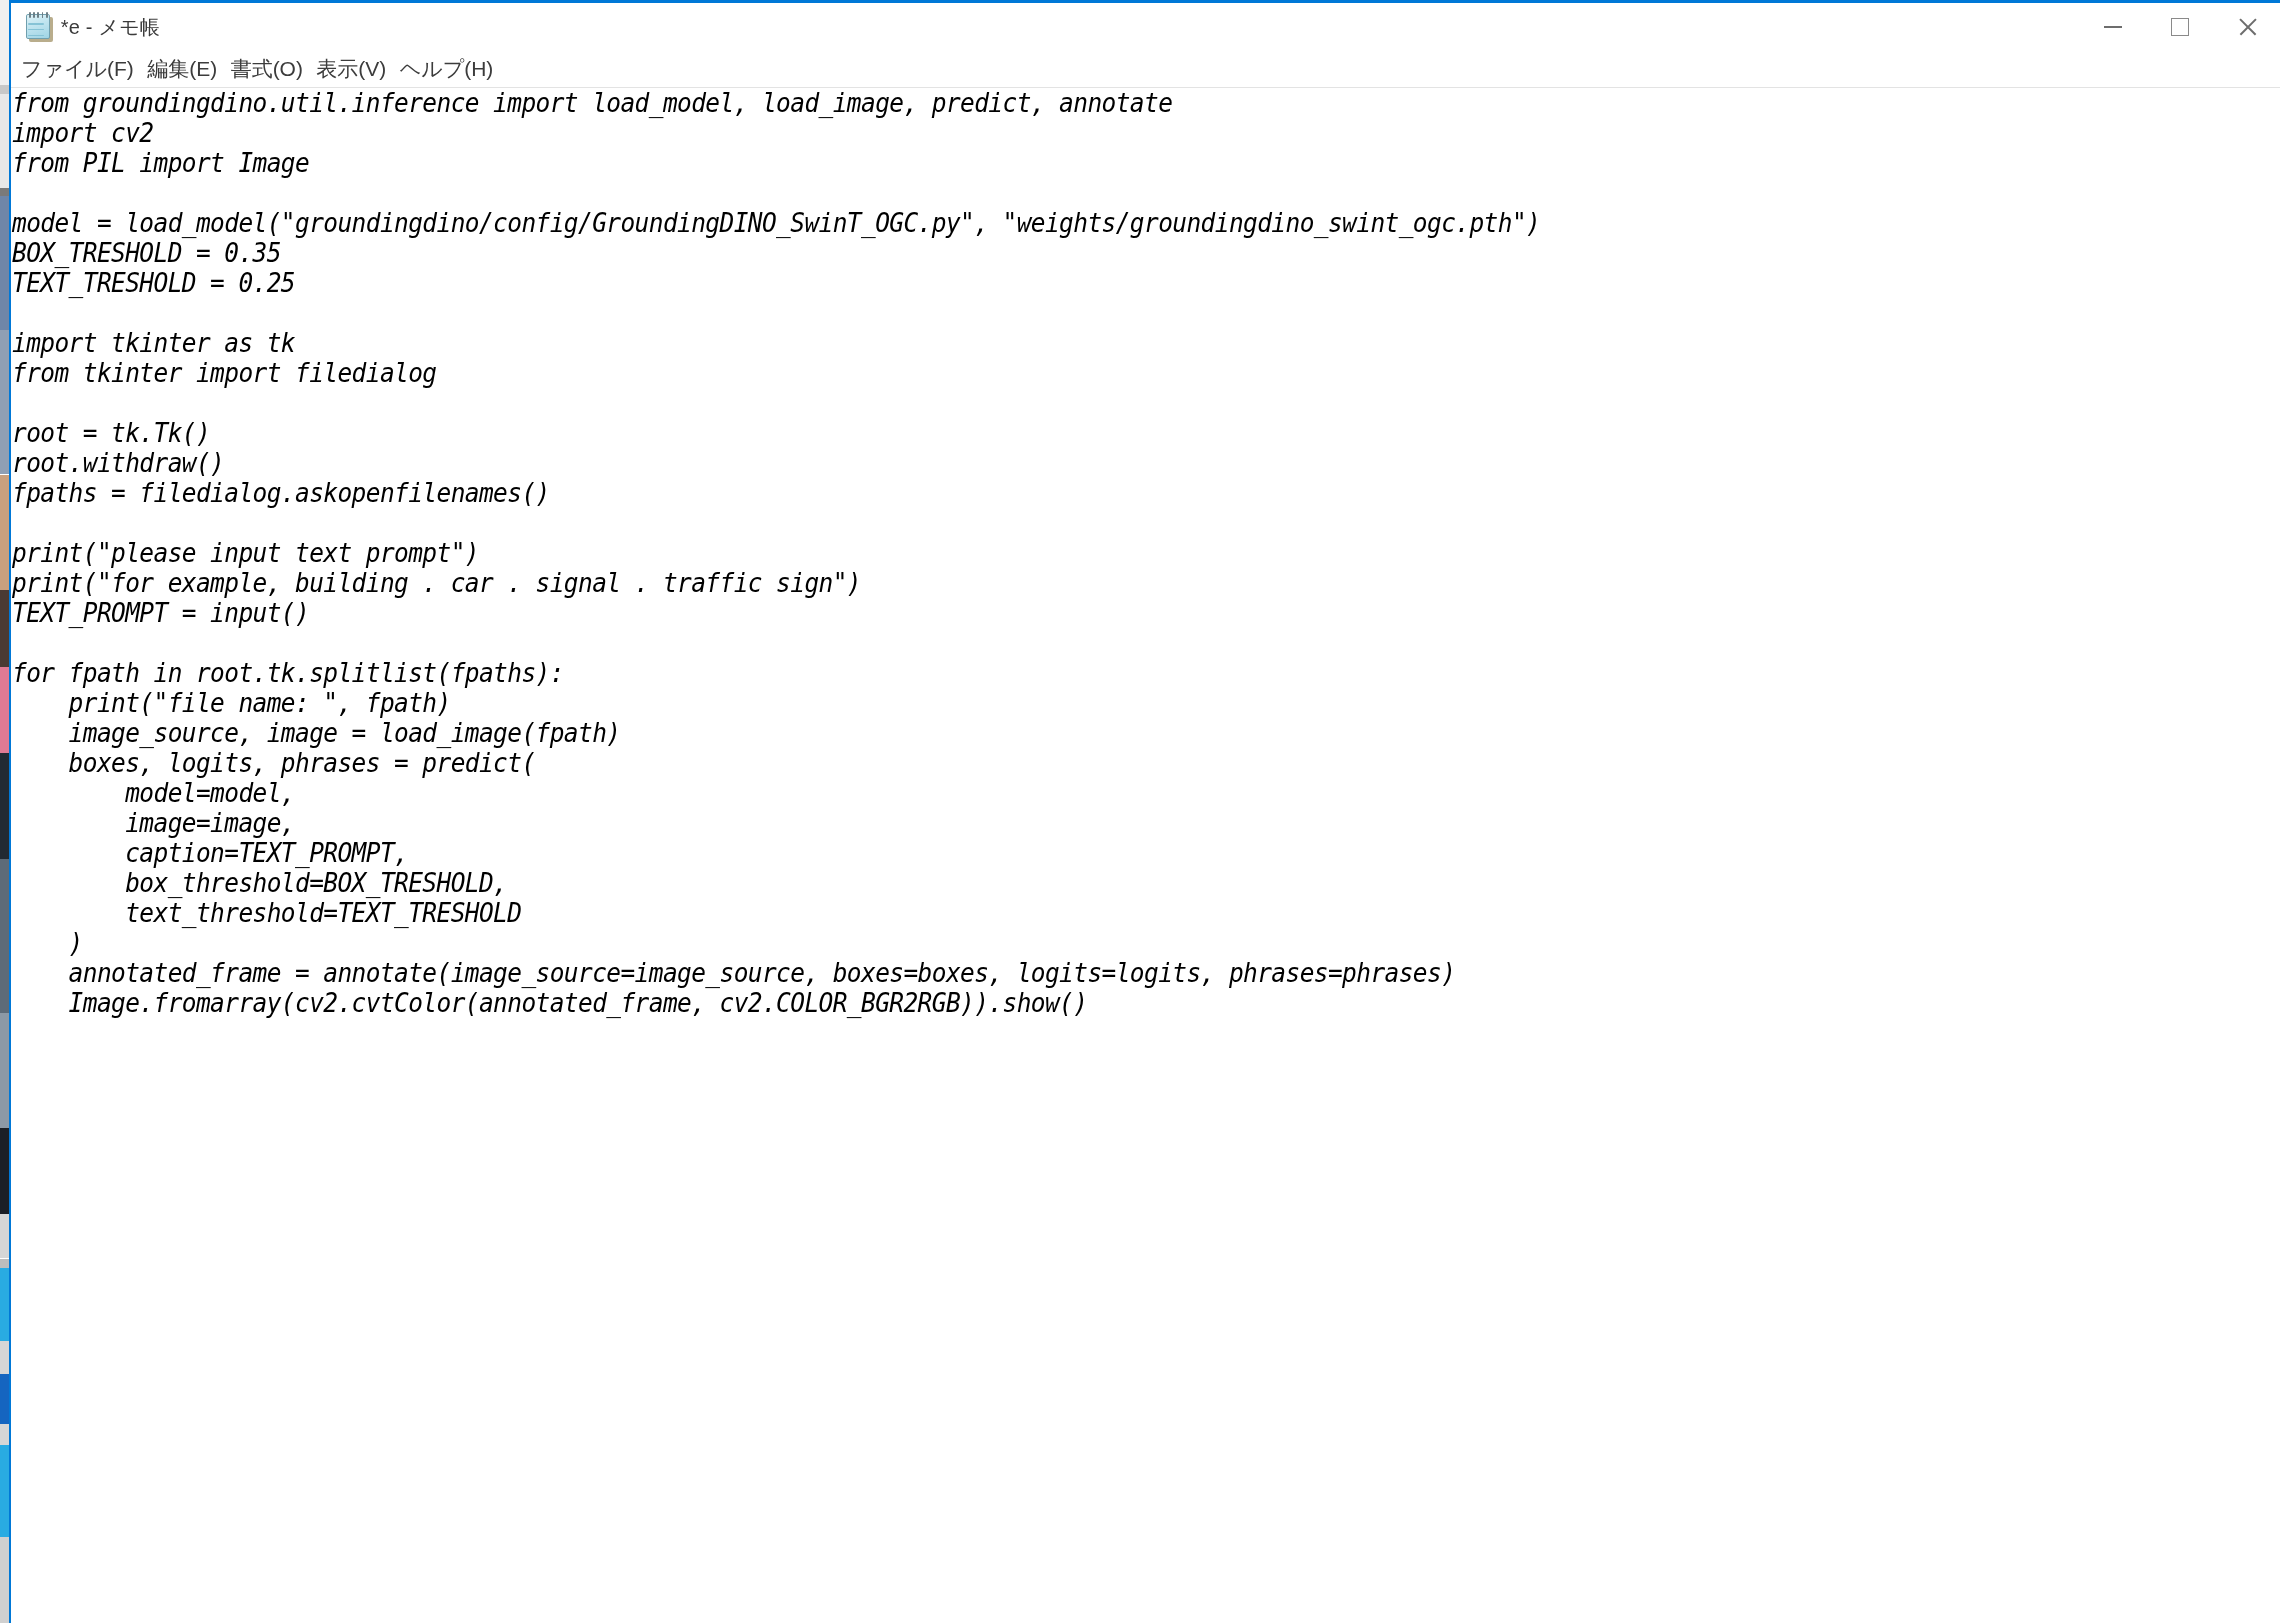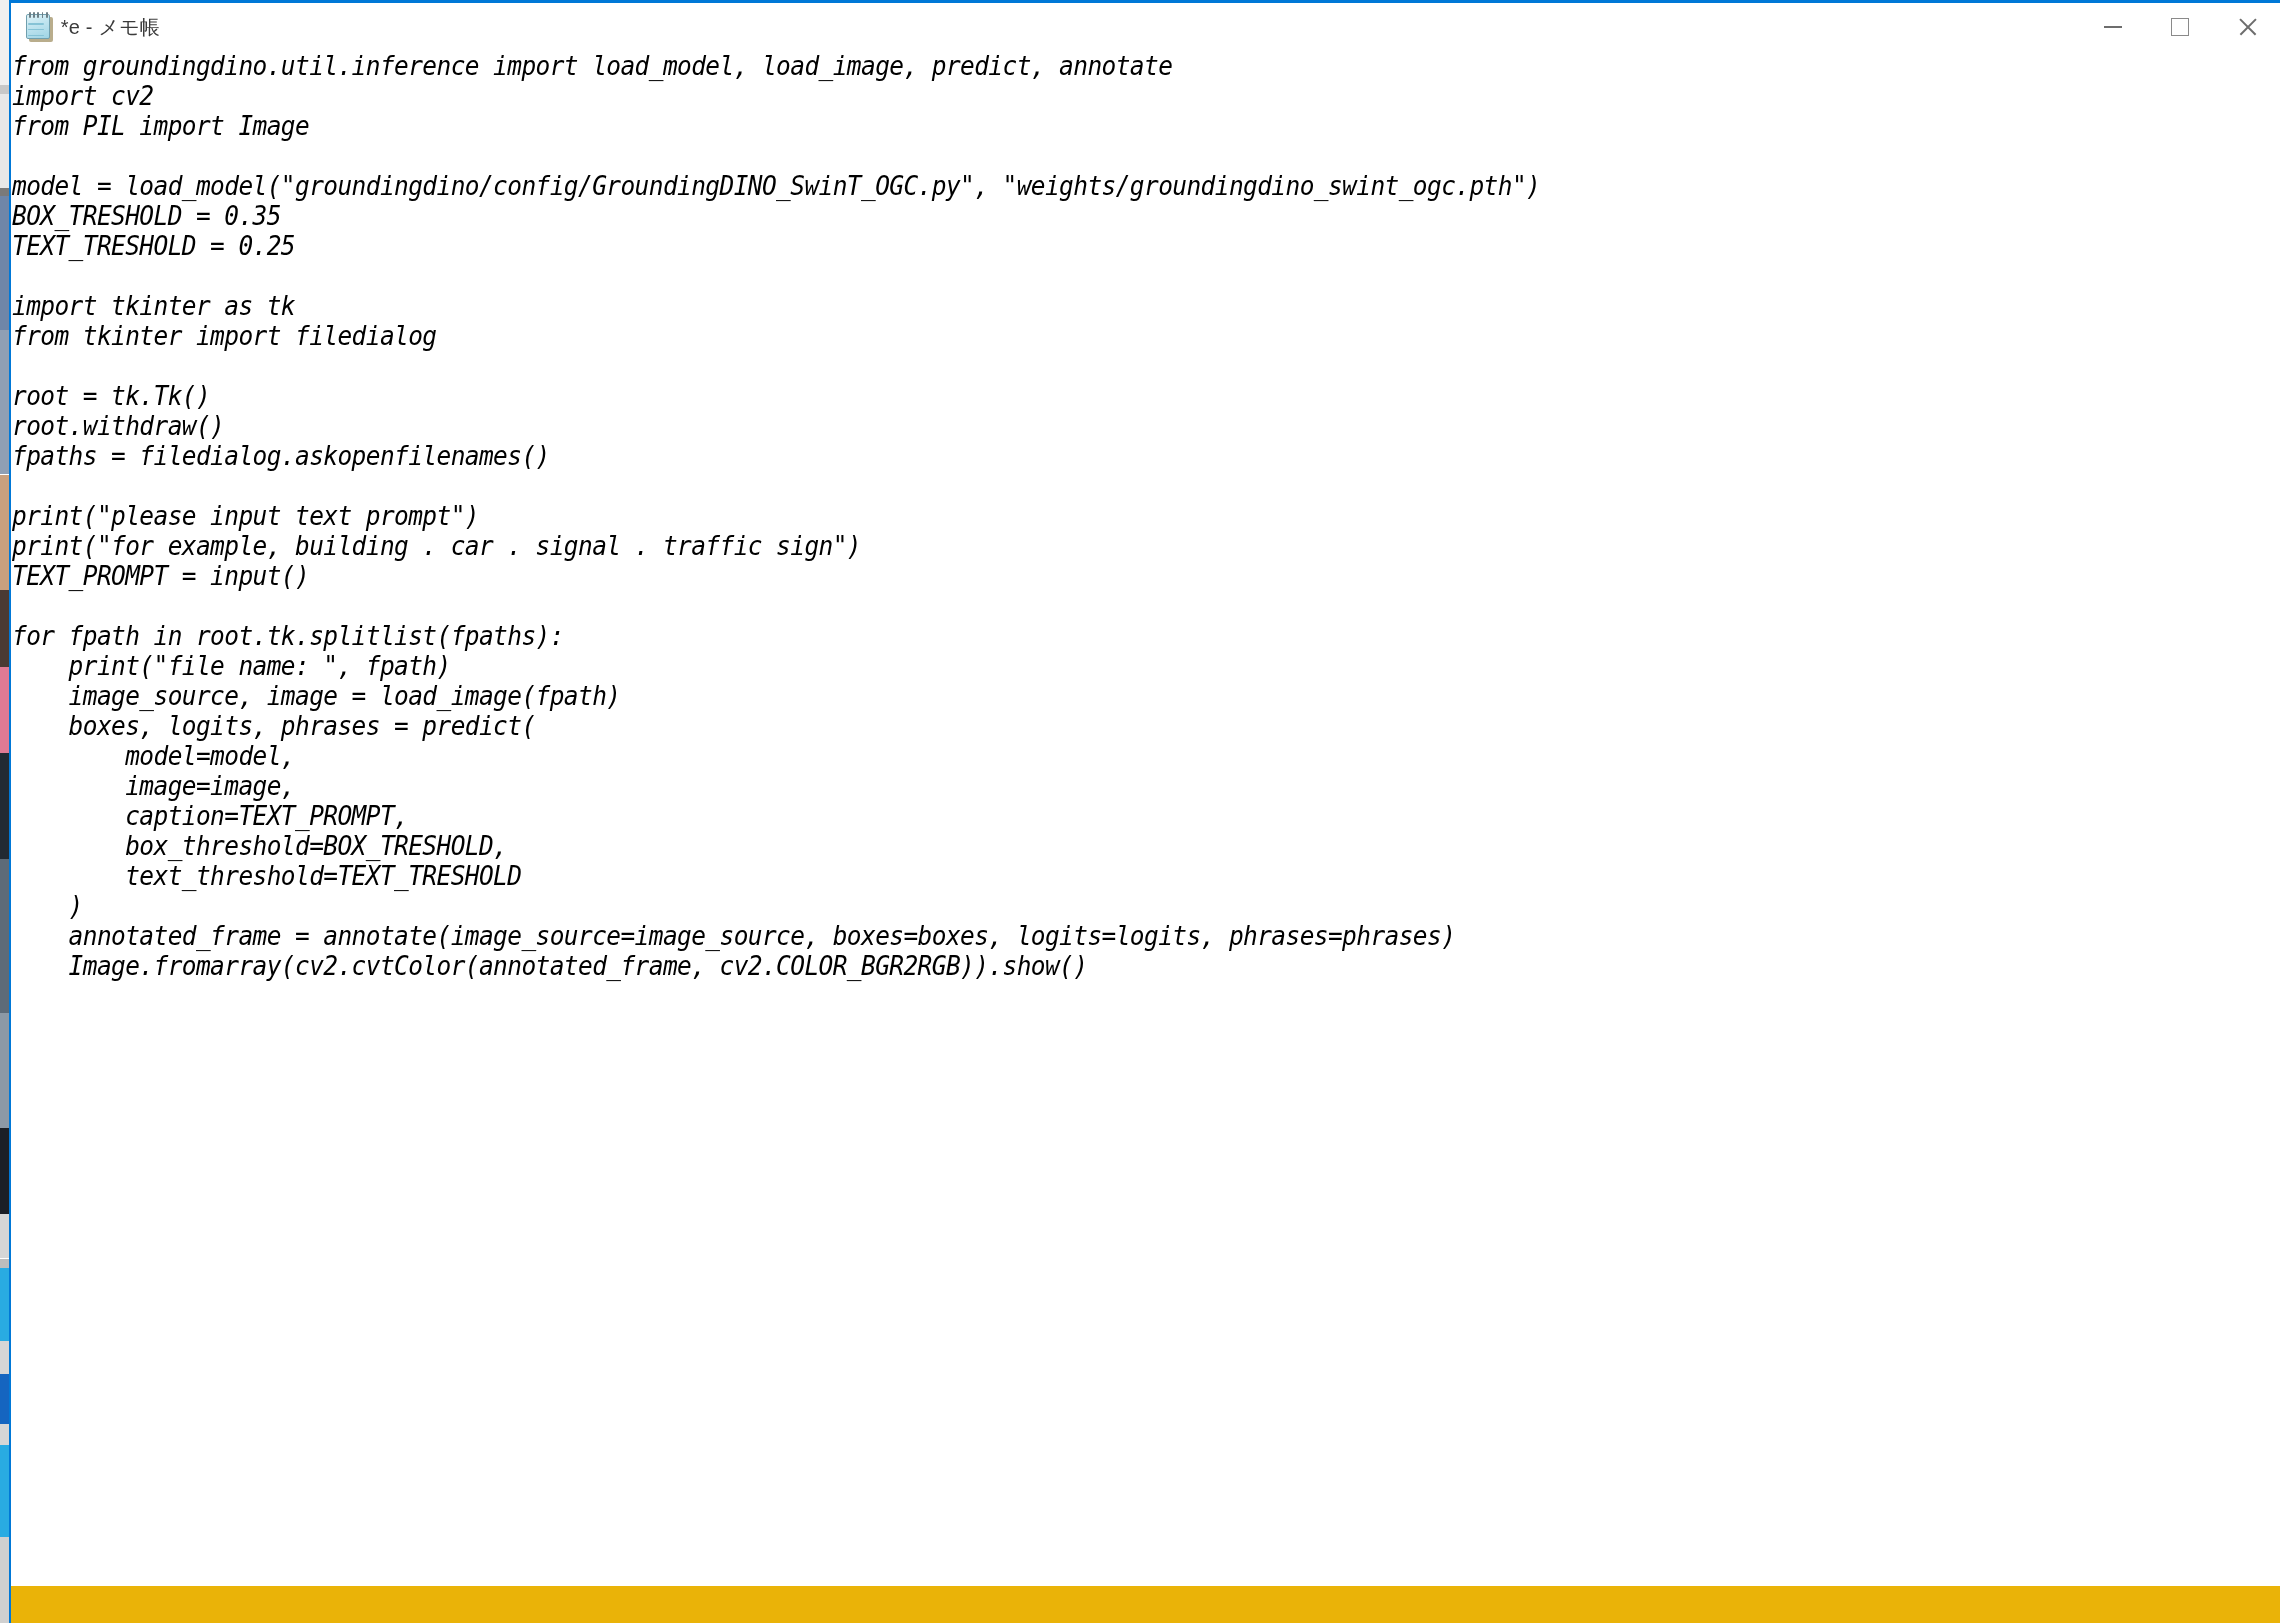--- a/index.html
+++ b/index.html
@@ -24,21 +24,21 @@
     left: 0;
     width: 8.6px;
   }
   .bg-seg { position: absolute; left: 0; width: 8.6px; }
 
   
   #notepad-window {
     position: absolute;
     left: 8.6px; top: 0;
     width: 2272px; height: 1624px;
-    background: #eab308;
+    background: #86efac;
     border-top: 3.8px solid #0078d7;
     border-left: 2.9px solid #0078d7;
   }
 
   
   #title-bar {
     position: relative;
     height: 48px;
     background: #ffffff;
     display: flex;
@@ -216,20 +216,27 @@
       </div>
       <div class="win-btn">
         <span class="glyph-max"></span>
       </div>
       <div class="win-btn">
         <span class="glyph-close"></span>
       </div>
     </div>
   </div>
 
+  <div id="menu-bar">
+    <div class="menu-item">ファイル(F)</div>
+    <div class="menu-item">編集(E)</div>
+    <div class="menu-item">書式(O)</div>
+    <div class="menu-item">表示(V)</div>
+    <div class="menu-item">ヘルプ(H)</div>
+  </div>
 
   <div id="editor-area">
     <pre id="code-text">from groundingdino.util.inference import load_model, load_image, predict, annotate
 import cv2
 from PIL import Image
 
 model = load_model("groundingdino/config/GroundingDINO_SwinT_OGC.py", "weights/groundingdino_swint_ogc.pth")
 BOX_TRESHOLD = 0.35
 TEXT_TRESHOLD = 0.25
 

